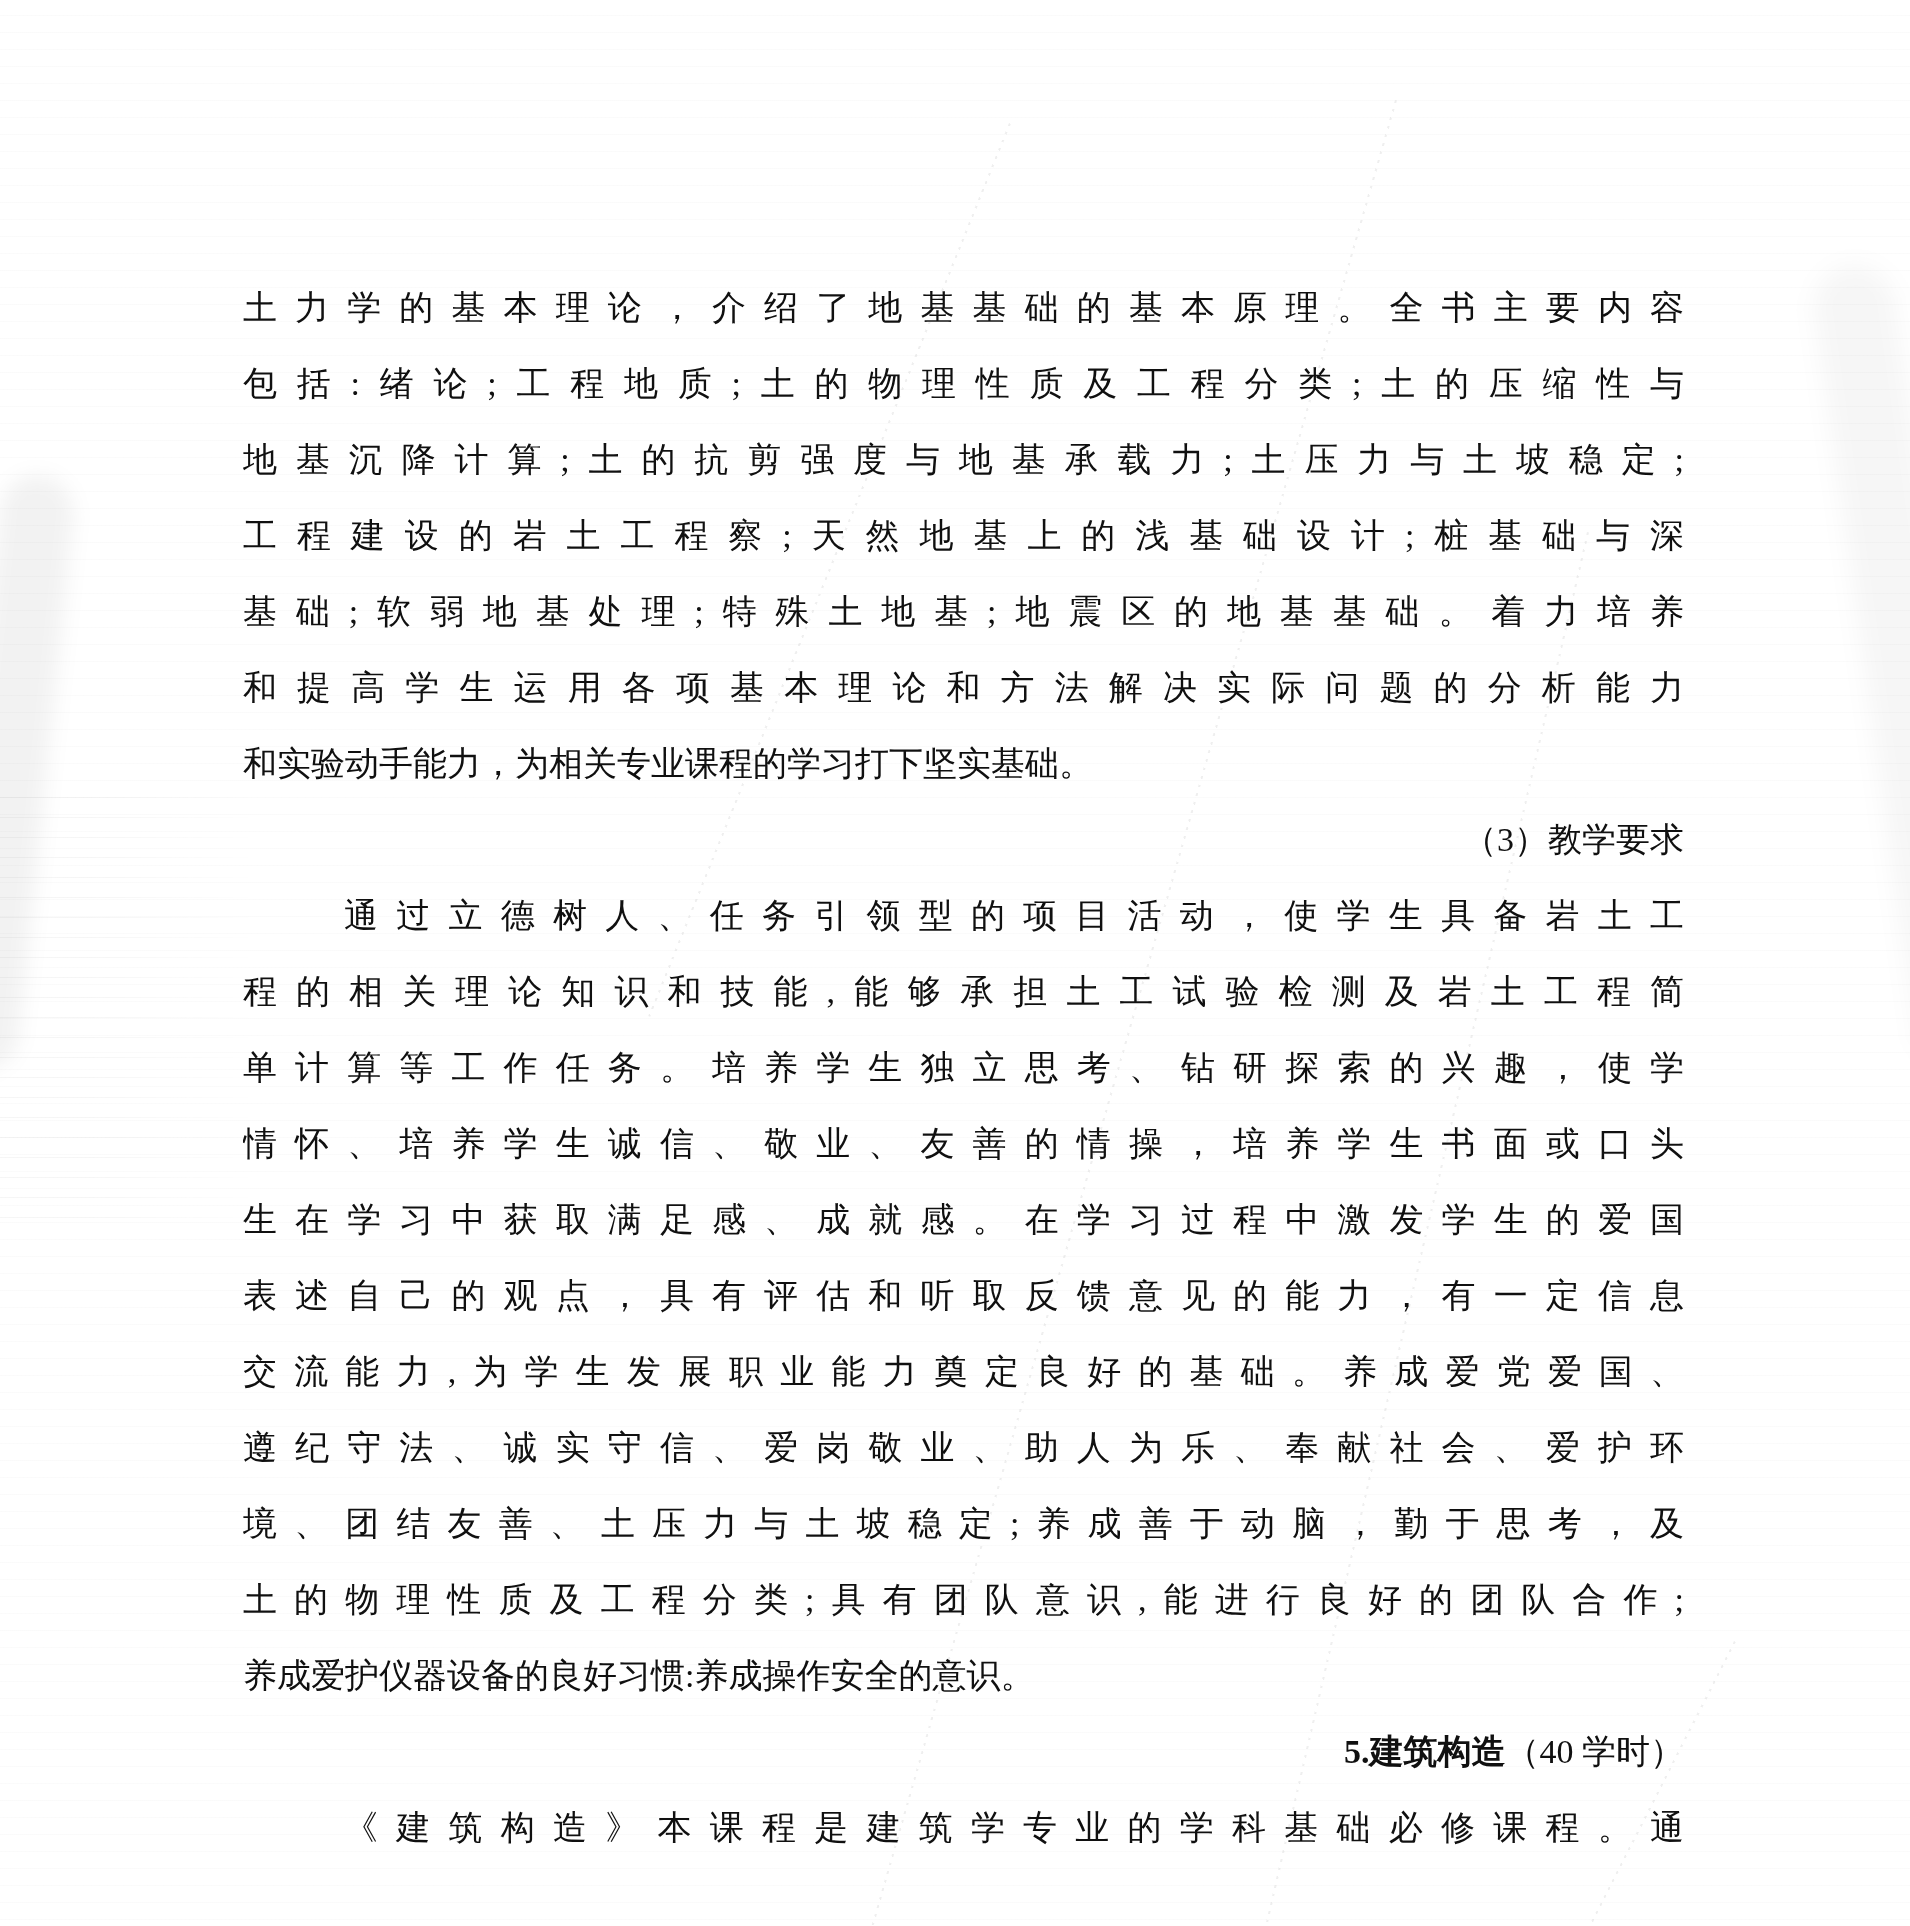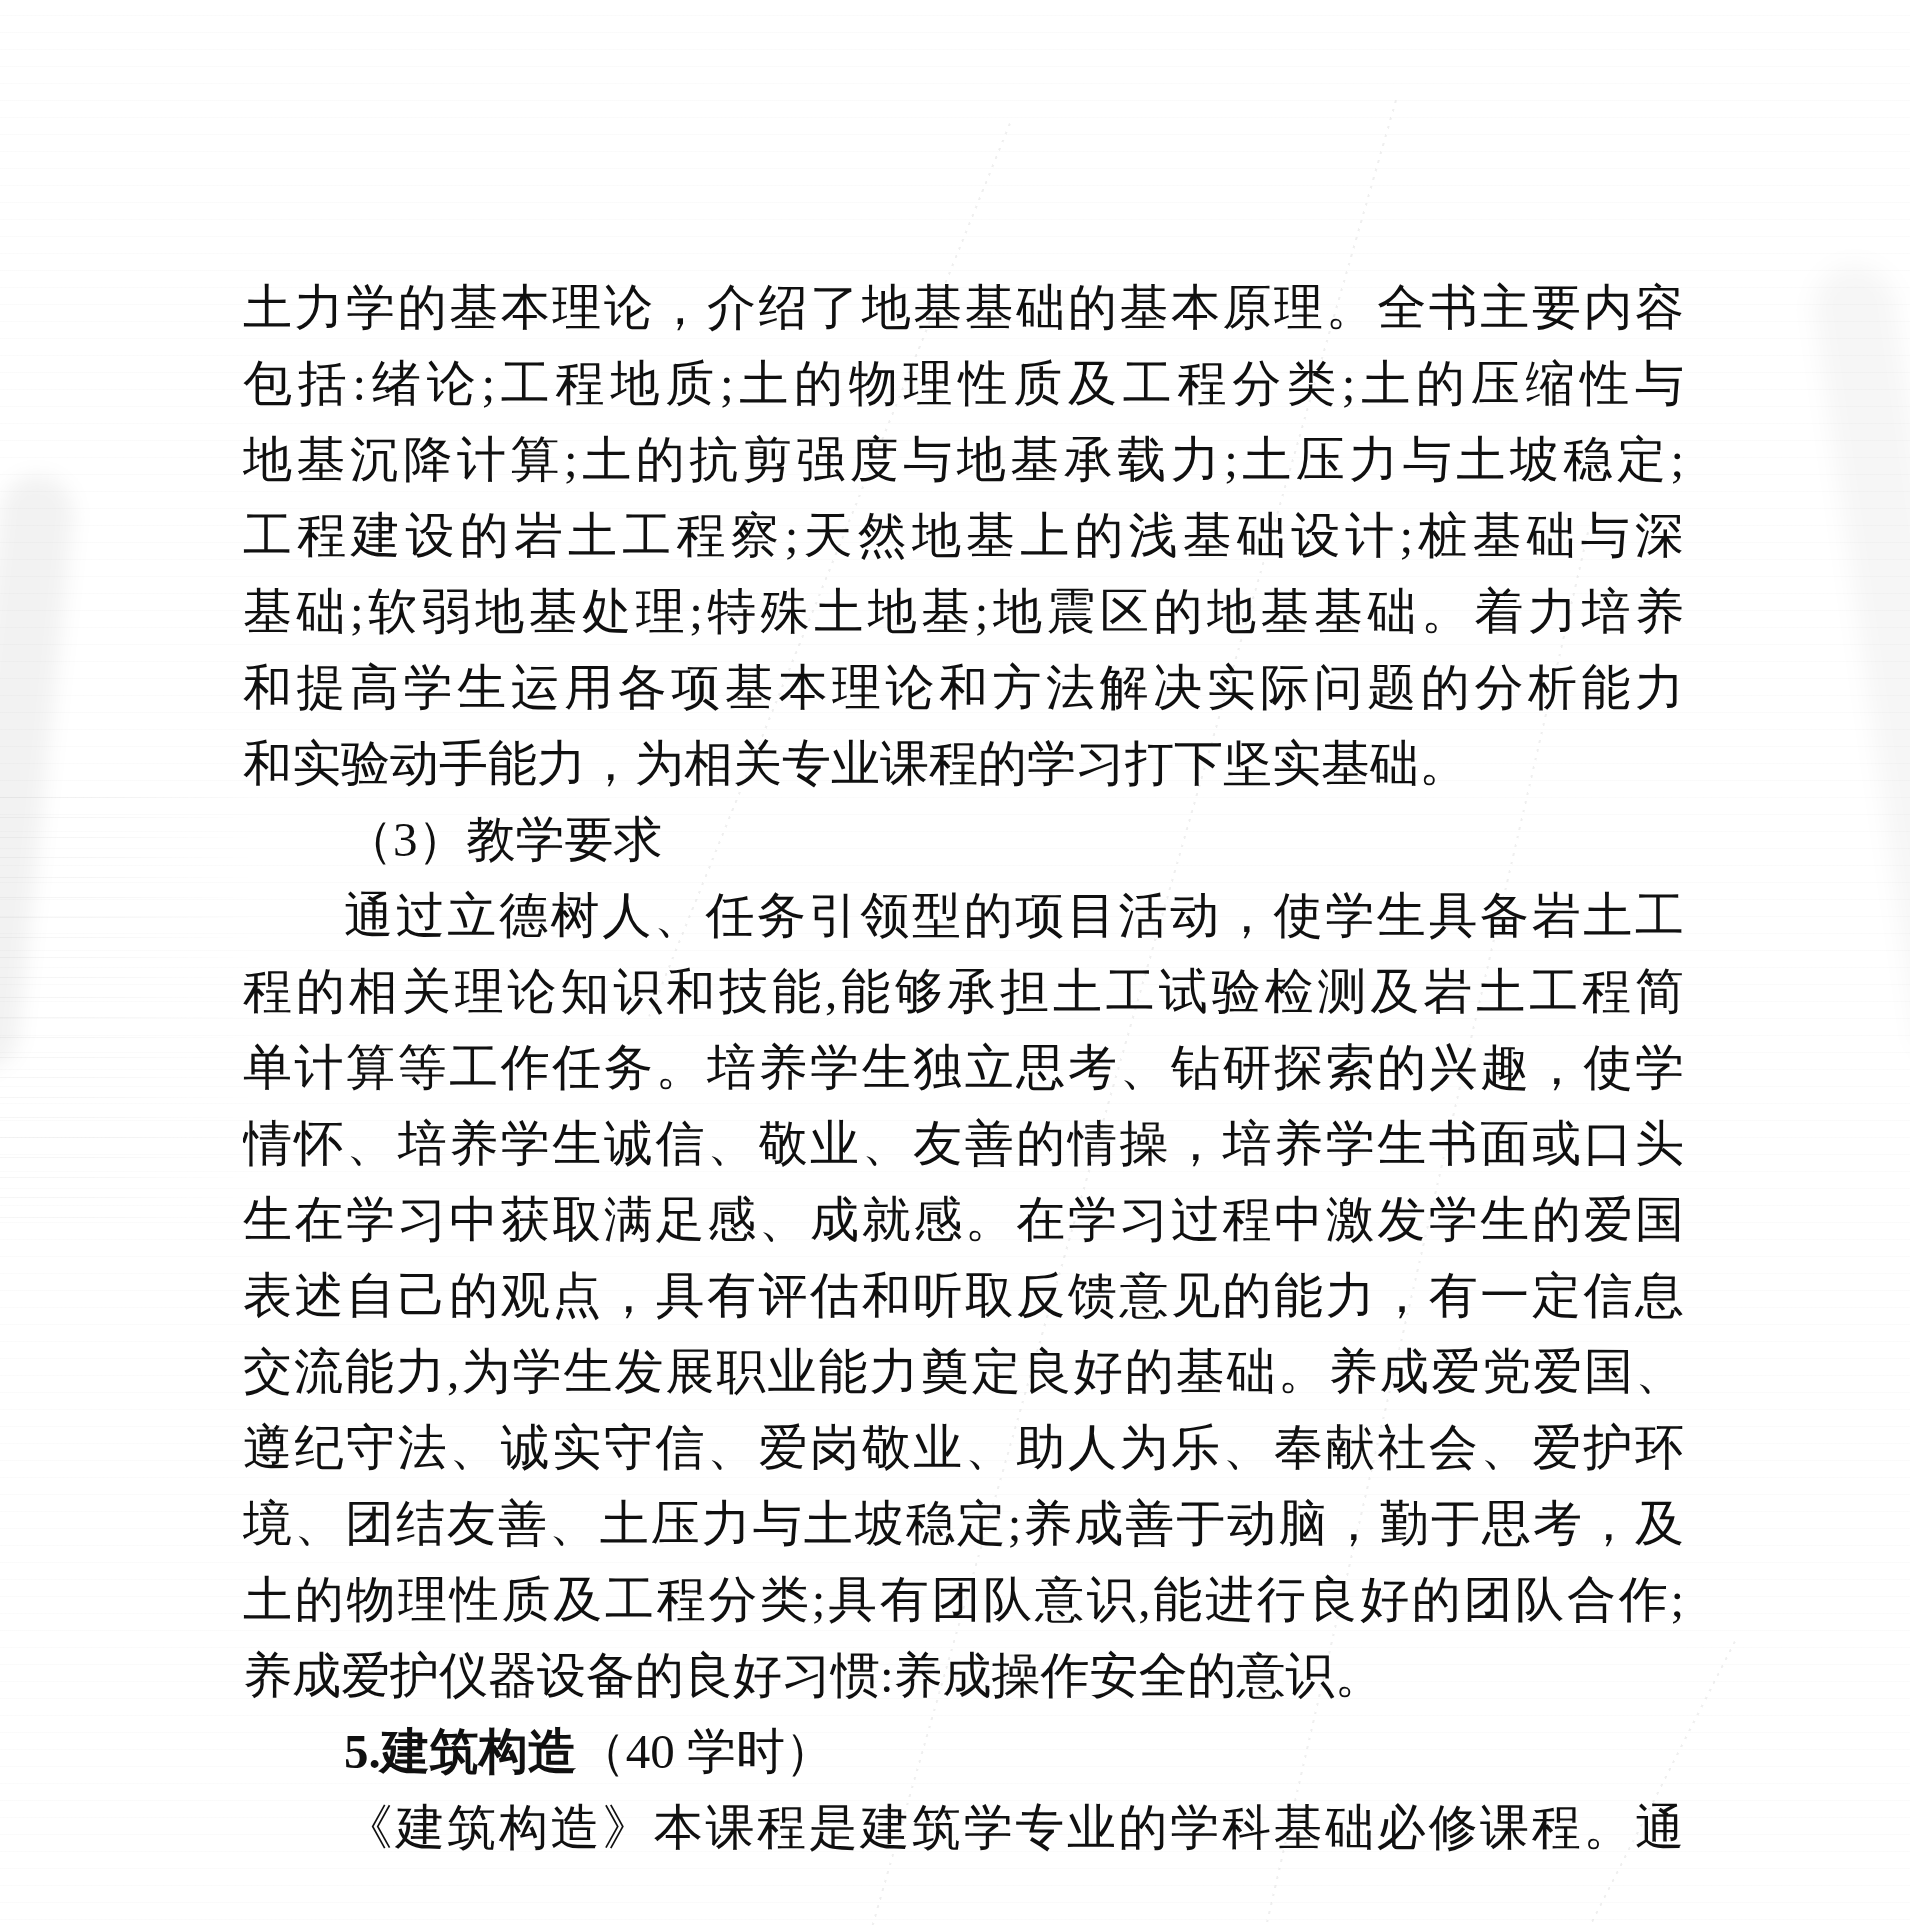--- a/index.html
+++ b/index.html
@@ -44,26 +44,26 @@
   .blotch2{
     position:absolute;right:-35px;top:262px;width:81px;height:809px;
     background:rgba(0,0,0,0.035);border-radius:42px;
     transform:rotate(-8deg);filter:blur(11.6px);pointer-events:none;
   }
   
   .textblock{
     position:absolute;left:243px;top:270px;width:1441px;
   }
   .line{
-    height:76px;line-height:76px;font-size:49px;
+    height:76px;line-height:76px;font-size:34px;
     overflow:hidden;
     word-break:break-all;
   }
   .line.j{text-align:justify;text-align-last:justify;}
-  .line.indent{padding-left:101px;}
+  .line.indent{padding-left:101px;text-align:right;}
   .line .b{font-weight:bold;}
 </style>
 </head>
 <body>
 
 <div class="page">
 
   <div class="texture"></div>
   <div class="blotch"></div>
   <div class="blotch2"></div>

